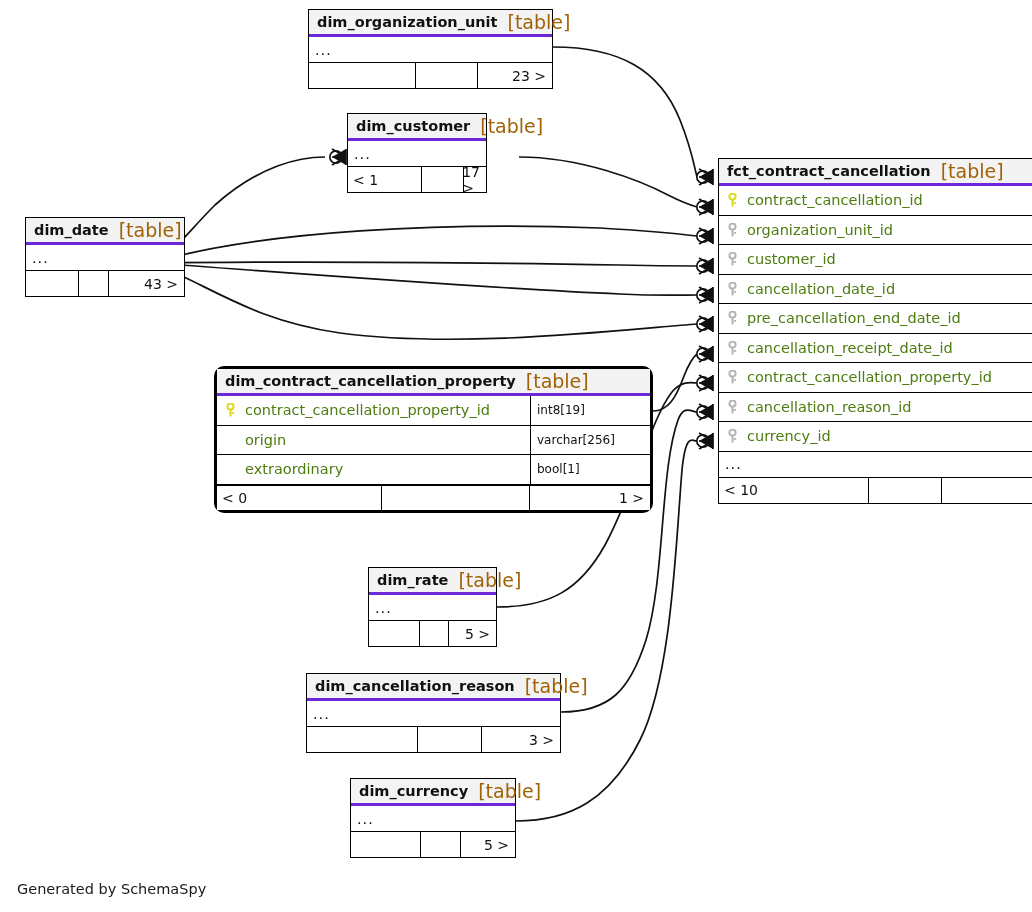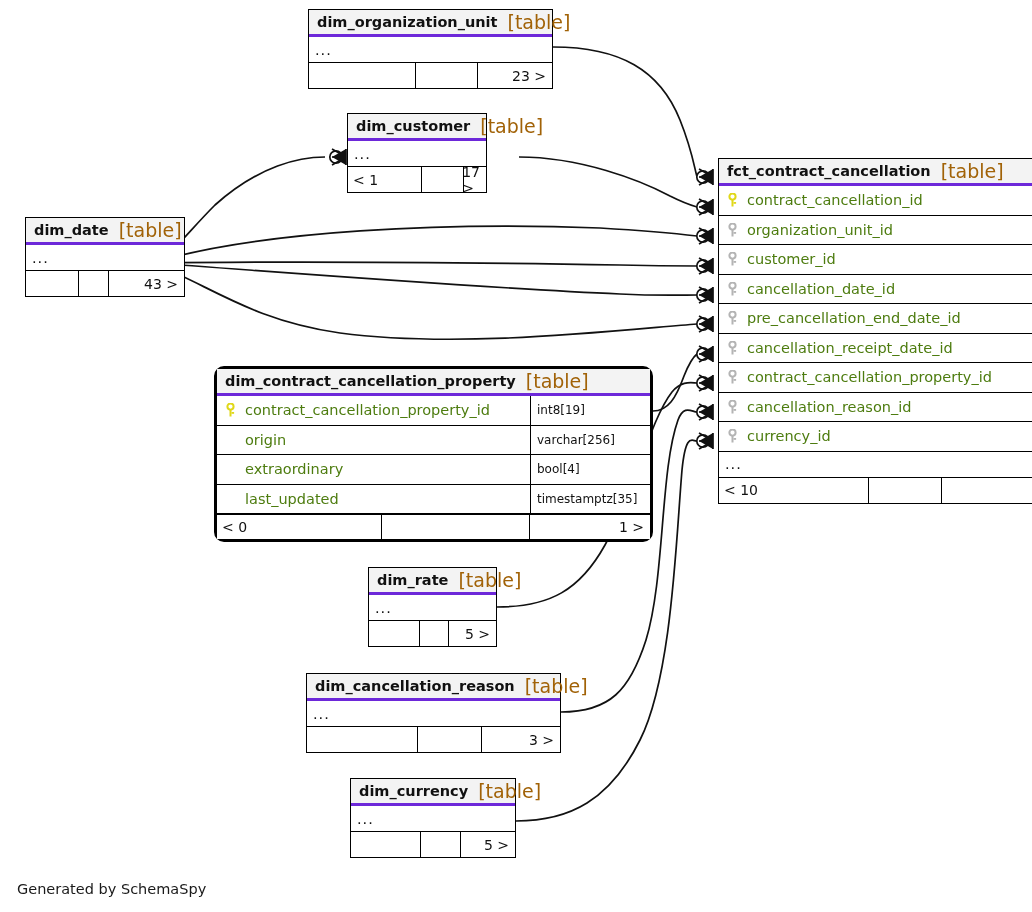--- a/index.html
+++ b/index.html
@@ -376,26 +376,21 @@
       <span class="coltype" style="width:120px">int8[19]</span>
     </div>
     <div class="row">
       <span class="keycell"></span>
       <span class="colname">origin</span>
       <span class="coltype" style="width:120px">varchar[256]</span>
     </div>
     <div class="row">
       <span class="keycell"></span>
       <span class="colname">extraordinary</span>
-      <span class="coltype" style="width:120px">bool[4]</span>
-    </div>
-    <div class="row">
-      <span class="keycell"></span>
-      <span class="colname">last_updated</span>
-      <span class="coltype" style="width:120px">timestamptz[35]</span>
+      <span class="coltype" style="width:120px">bool[1]</span>
     </div>
 
     <div class="foot" style="border-top:1px solid #000000;">
       <div class="fleft" style="width:165px">&lt; 0</div>
       <div class="fmid" style="width:148px"></div>
       <div class="fright" style="flex:1">1 &gt;</div>
     </div>
   </div>
 
   <div class="tbl" style="left:368px; top:567px; width:129px;">

